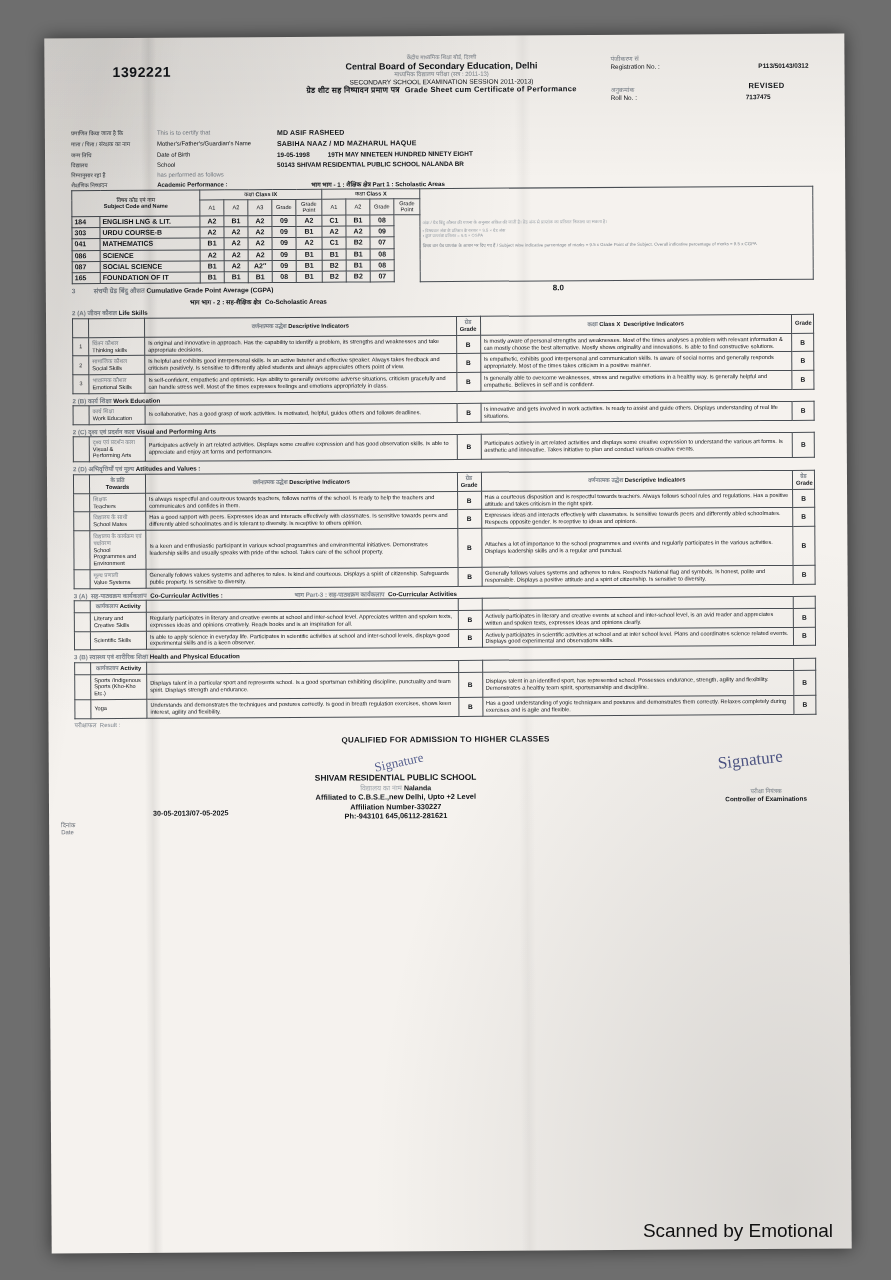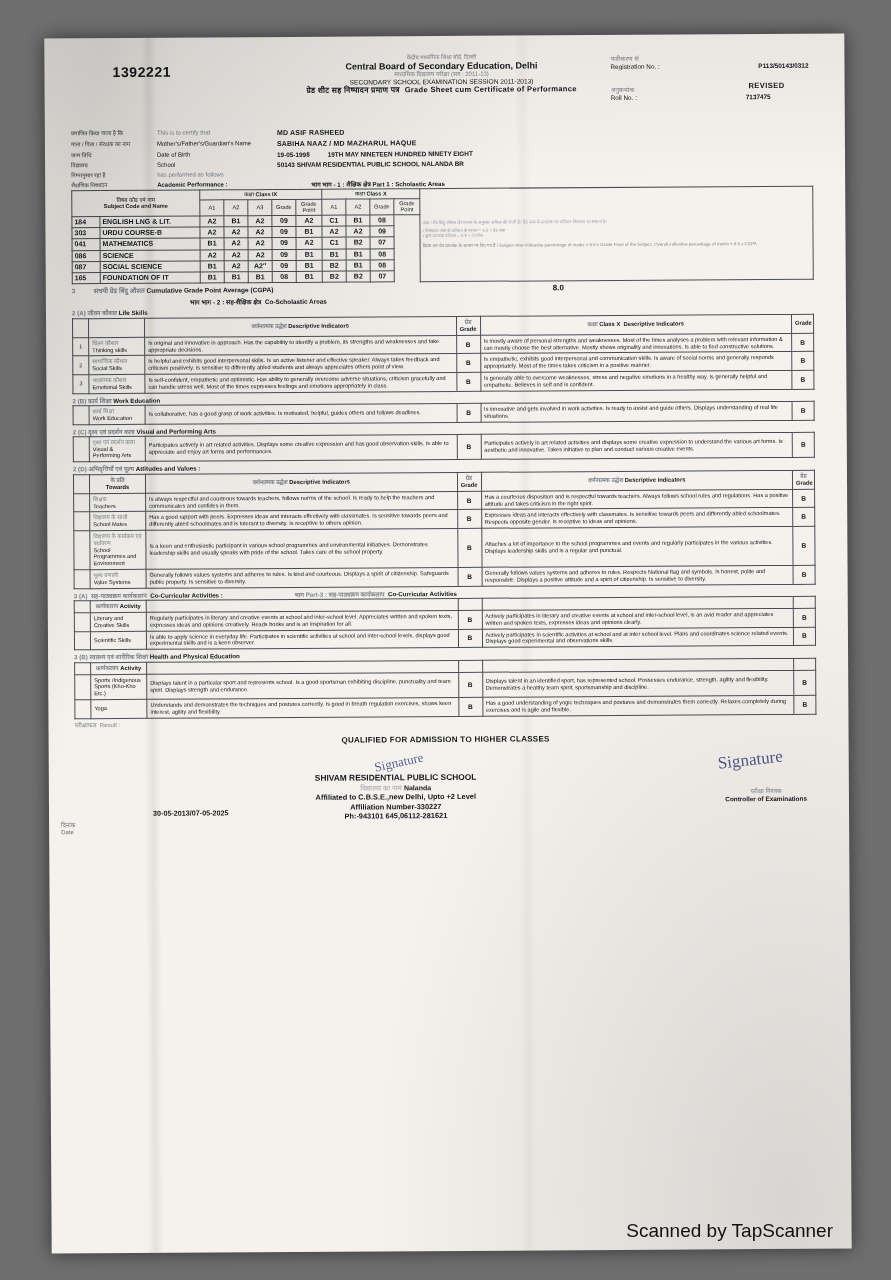--- a/index.html
+++ b/index.html
@@ -546,14 +546,14 @@
         </div>
         <div class="lmarks">
           <div>दिनांक</div>
           <div>Date</div>
         </div>
       </div>
 
     </div>
   </div>
 
-  <div class="scanned">Scanned by TapScanner</div>
+  <div class="scanned">Scanned by Emotional</div>
 </div>
 
 </body></html>

